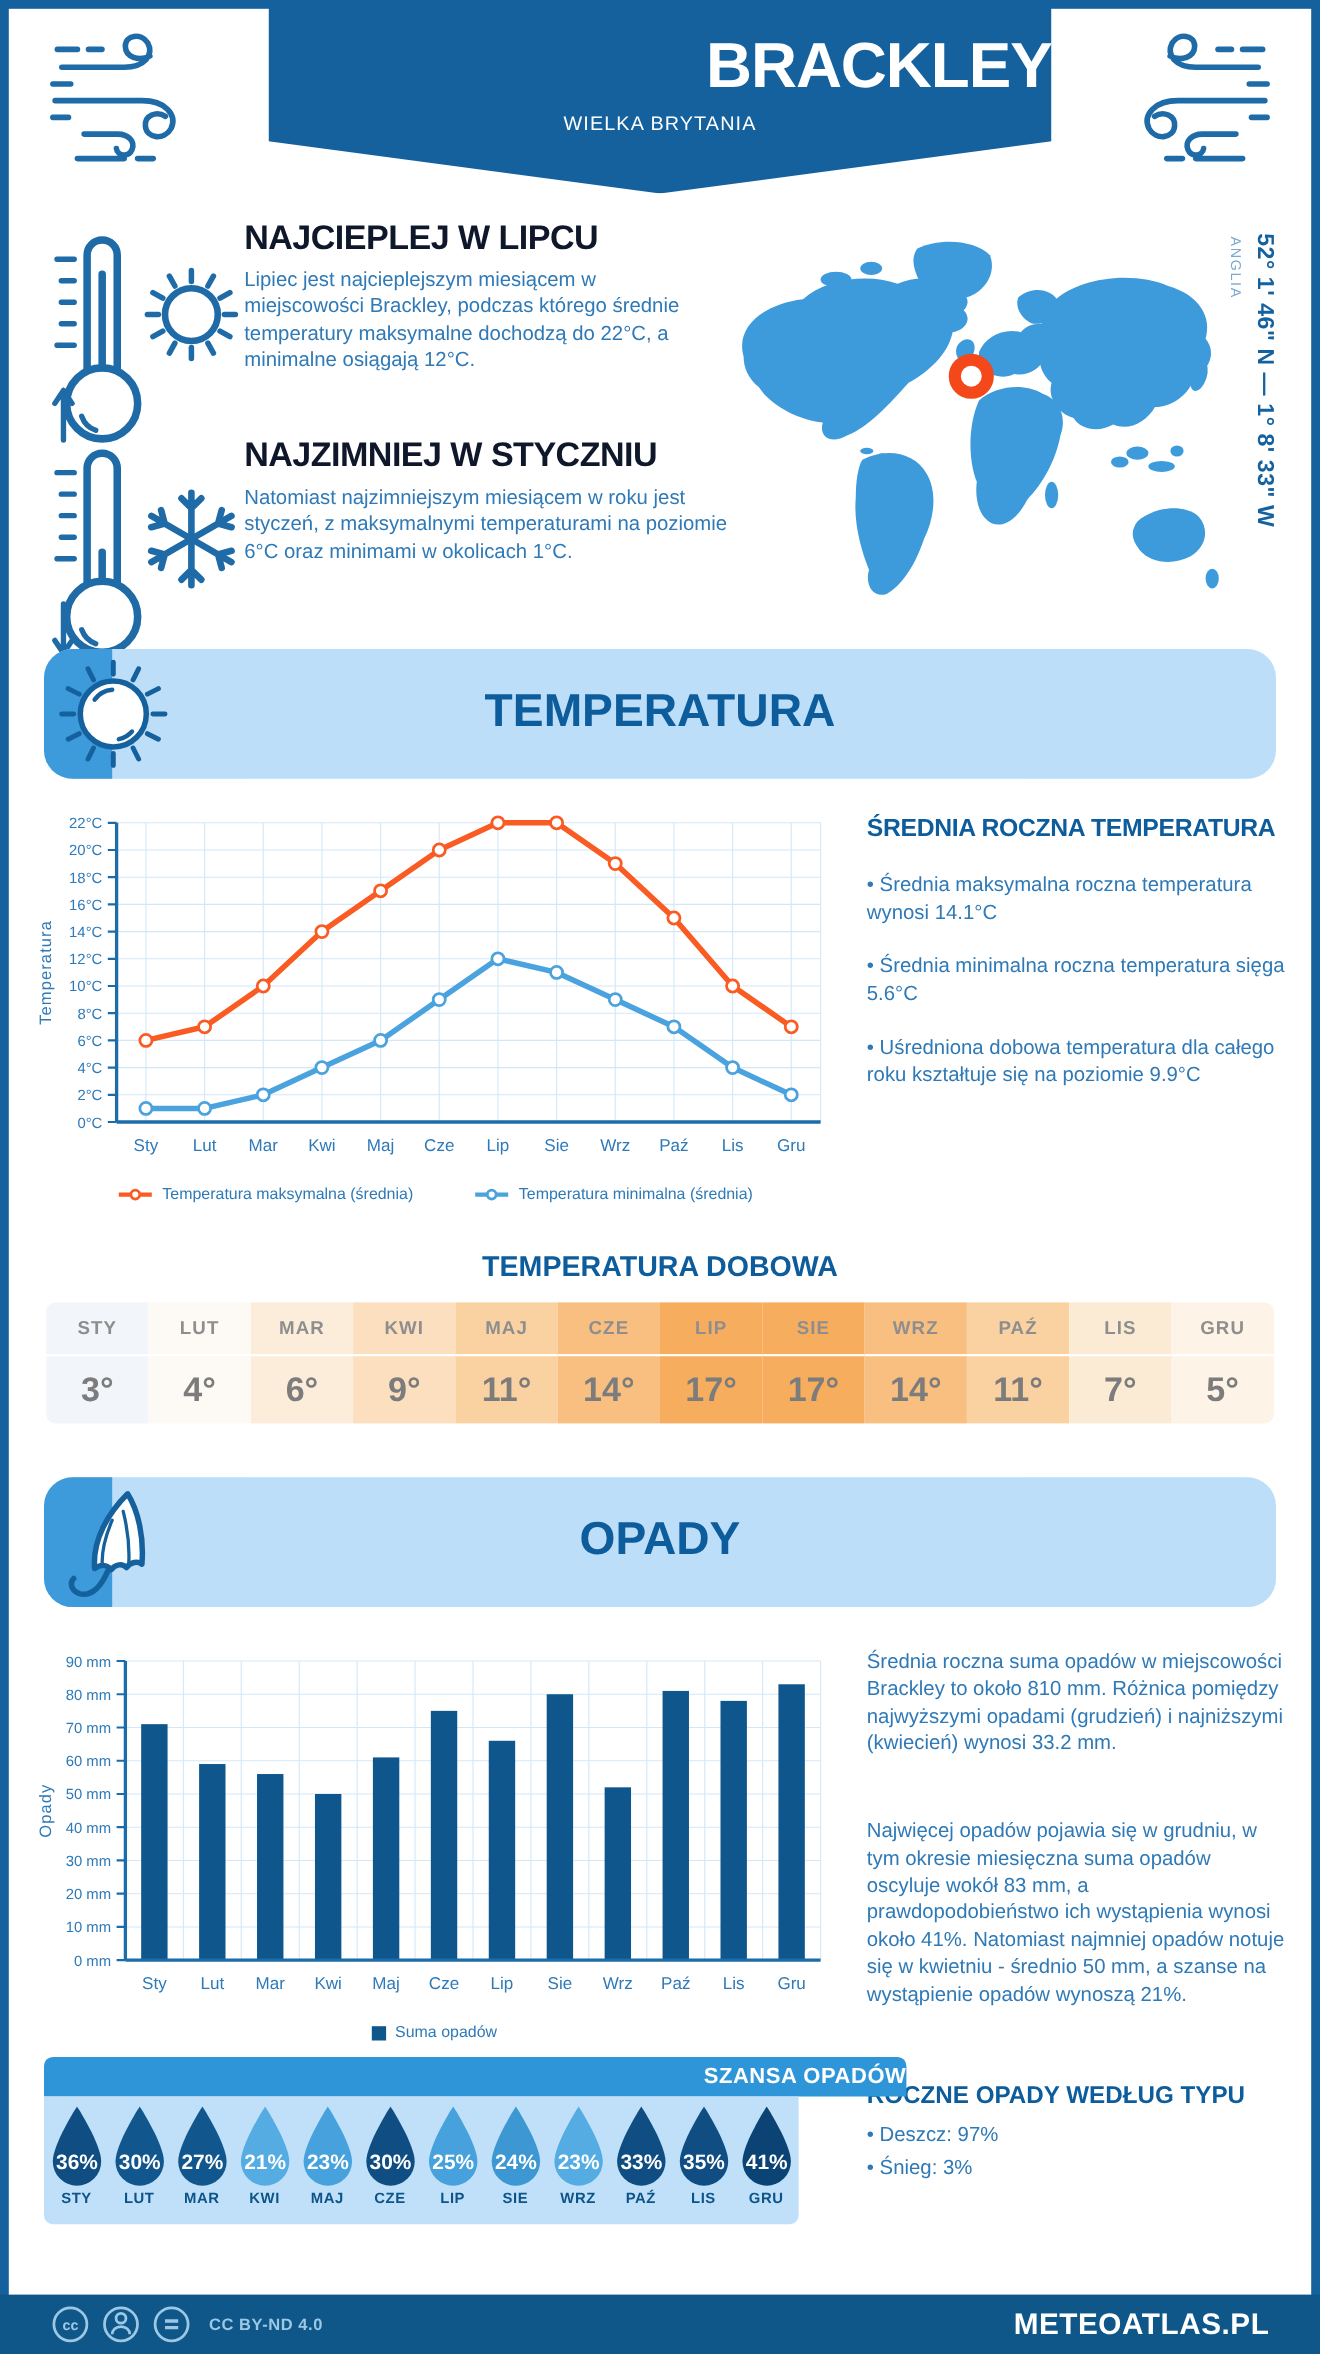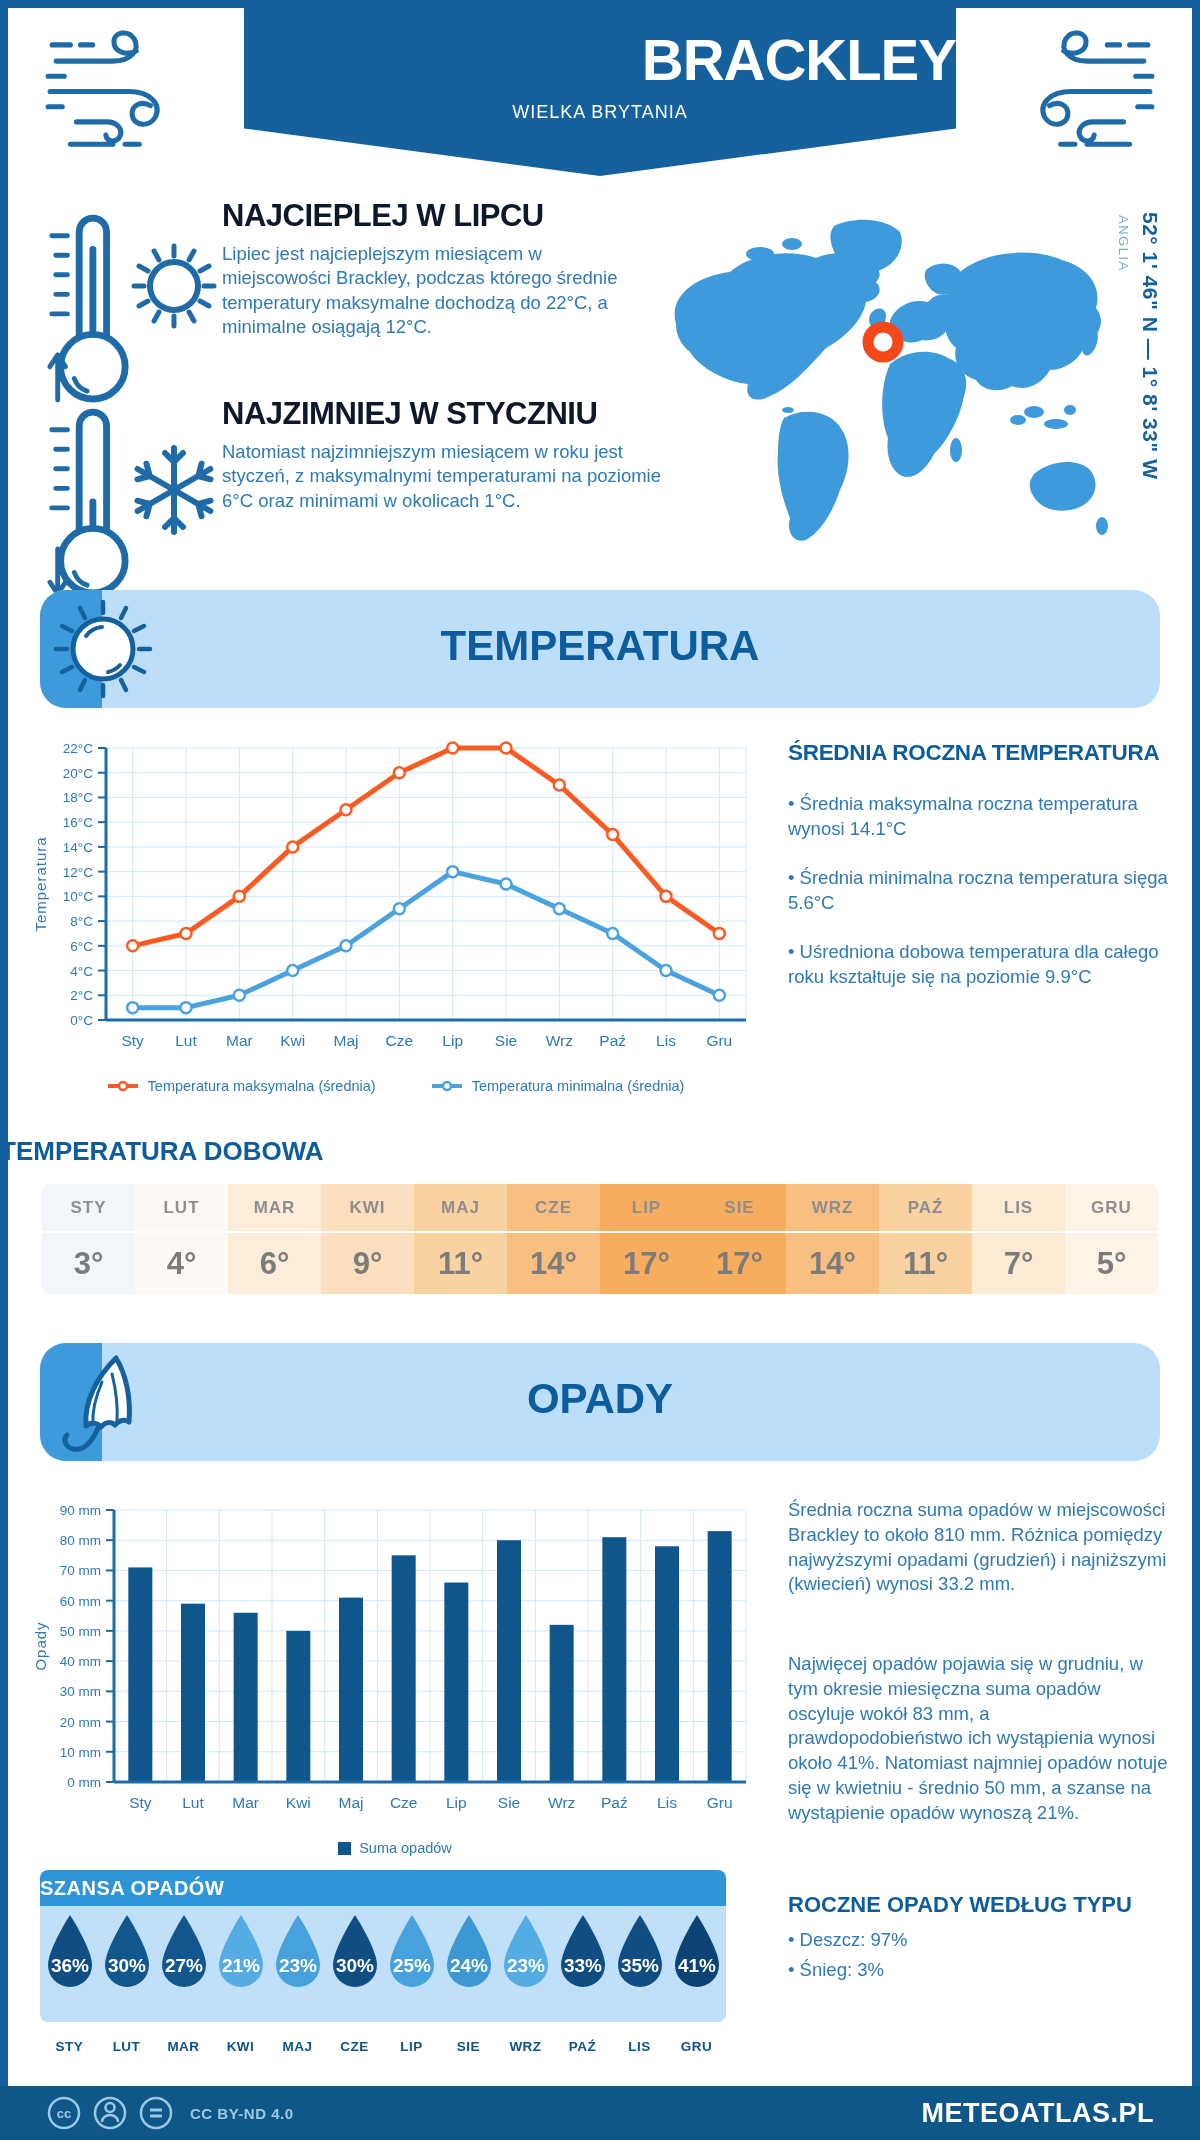--- a/index.html
+++ b/index.html
@@ -41,37 +41,37 @@
   .ptext{width:380px;font-size:18.5px;line-height:1.34;color:#2E79B6;}
   .ptitle{font-size:22px;font-weight:800;color:#0D5C9C;}
 
   
   .legend{left:30px;width:730px;display:flex;justify-content:center;gap:54px;
           font-size:14.5px;color:#2E7AB8;align-items:center;text-align:right;}
   .legend-item{display:flex;align-items:center;gap:8px;}
   .legend-sq{width:13px;height:13px;display:inline-block;}
 
   
-  .daily-title{left:0;width:1200px;font-size:26px;font-weight:800;color:#0D5C9C;}
+  .daily-title{left:0;width:1200px;text-align:center;font-size:26px;font-weight:800;color:#0D5C9C;}
   .daily-table{left:42px;top:1184px;width:1116px;display:flex;}
   .daily-col{flex:1;display:flex;flex-direction:column;}
   .daily-col:first-child .daily-head{border-top-left-radius:8px;}
   .daily-col:first-child .daily-val{border-bottom-left-radius:8px;}
   .daily-col:last-child .daily-head{border-top-right-radius:8px;}
   .daily-col:last-child .daily-val{border-bottom-right-radius:8px;}
   .daily-head{height:47px;line-height:47px;text-align:center;font-size:17px;font-weight:bold;
               color:#8E8E8E;letter-spacing:1px;border-bottom:2px solid #fff;}
   .daily-val{height:61px;line-height:61px;text-align:center;font-size:31px;font-weight:bold;color:#7C7C7C;}
 
   
-  .chance-head{left:40px;top:1870px;width:686px;height:36px;line-height:36px;background:#2E96D8;
-               border-radius:8px 8px 0 0;text-align:left;color:#fff;font-size:20px;font-weight:800;letter-spacing:0.5px;}
+  .chance-head{left:40px;top:1870px;width:784px;height:36px;line-height:36px;background:#2E96D8;
+               border-radius:8px 8px 0 0;text-align:right;color:#fff;font-size:20px;font-weight:800;letter-spacing:0.5px;}
   .chance-body{left:40px;top:1906px;width:686px;height:116px;background:#BFE0F8;border-radius:0 0 8px 8px;
                display:flex;justify-content:space-evenly;align-items:flex-start;padding-top:7px;box-sizing:border-box;}
-  .drop-item{display:flex;flex-direction:column;align-items:center;width:55px;gap:48px;}
+  .drop-item{display:flex;flex-direction:column;align-items:center;width:55px;}
   .drop-label{margin-top:2px;font-size:13.5px;font-weight:bold;color:#0E5488;letter-spacing:0.5px;}
 
   
   .footer{left:0;top:2086px;width:1200px;height:54px;background:#0F5789;display:flex;align-items:center;
           padding:0 46px;box-sizing:border-box;z-index:7;}
   .cc-group{display:flex;align-items:center;gap:10px;text-align:center;}
   .license{margin-left:16px;font-size:15px;font-weight:bold;color:#9CC8E6;letter-spacing:0.5px;}
   .brand{margin-left:auto;font-size:27px;font-weight:800;color:#fff;letter-spacing:0.5px;}
 </style>
 </head>

